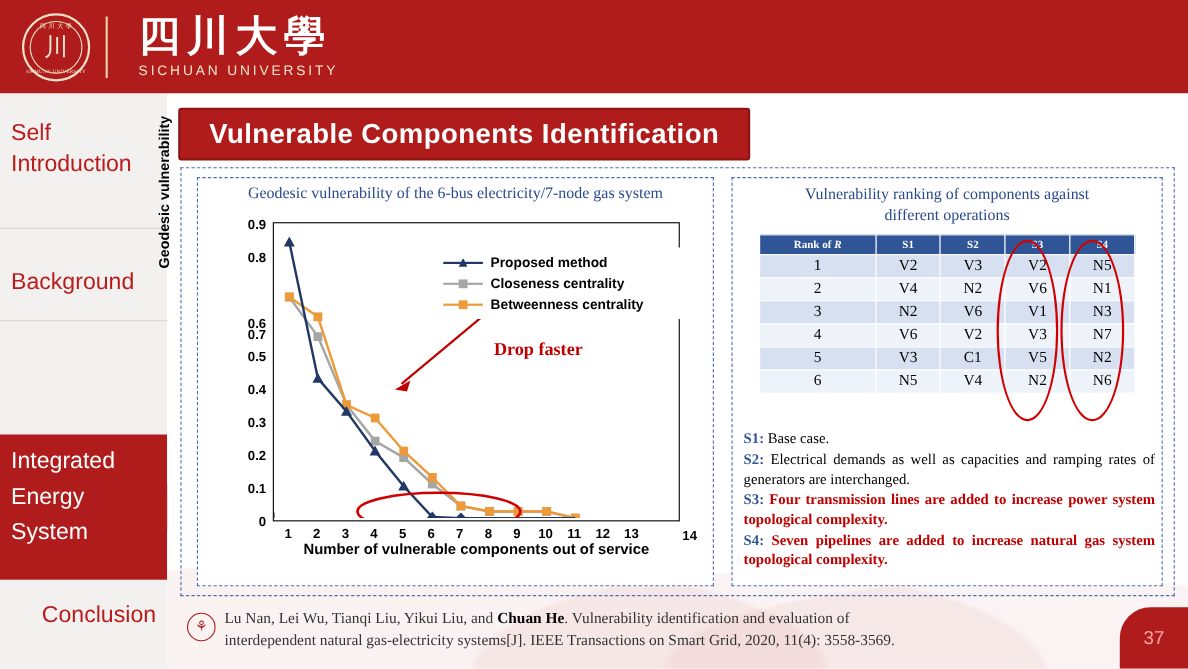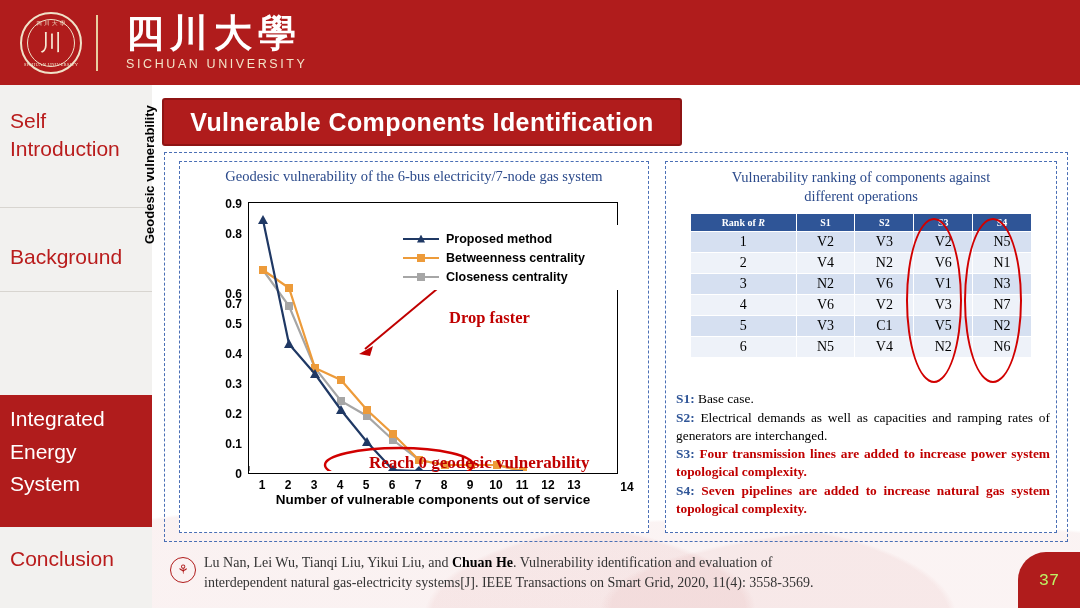--- a/index.html
+++ b/index.html
@@ -221,22 +221,22 @@
     font-size:14px; color:#333; line-height:1.45;
     font-family:"Liberation Serif", serif;
   }
   .ref b { color:#000; }
 
   .page-badge {
     position:absolute; right:0; bottom:0; width:62px; height:56px;
     background:#b01c1c;
     border-top-left-radius:28px;
     display:flex; align-items:center; justify-content:center;
-    color:#bef264; font-size:17px;
-    font-family:Liberation Mono, monospace;
+    color:#fca5a5; font-size:17px;
+    font-family:Liberation Sans, sans-serif;
   }
 </style>
 </head>
 <body>
 
 <div class="header">
   <div class="logo-seal">
     <div class="inner-ring"></div>
     <div class="seal-top">四 川 大 學</div>
     <div class="glyph">川</div>
@@ -264,21 +264,21 @@
 
   <div class="nav-active">
     <div class="txt">
       <span class="l">Integrated</span>
       <span class="l">Energy</span>
       <span class="l">System</span>
     </div>
   </div>
   <div class="nav-arrow"></div>
 
-  <div class="nav-item" style="top:460px;">
+  <div class="nav-item" style="top:460px;margin-left:28px;">
     <span class="l">Conclusion</span>
   </div>
 </div>
 
 <div class="slide">
   <div class="watermark"></div>
 
   <div class="title-banner">
     <span>Vulnerable Components Identification</span>
   </div>
@@ -360,37 +360,36 @@
           <div class="legend">
             <div class="legend-row">
               <span class="swatch">
                 <span class="line" style="background:#1f3864"></span>
                 <span class="mk" style="background:#1f3864; clip-path:polygon(50% 0,100% 100%,0 100%)"></span>
               </span>
               <span class="lbl">Proposed method</span>
             </div>
             <div class="legend-row">
               <span class="swatch">
+                <span class="line" style="background:#a6a6a6"></span>
+                <span class="mk" style="background:#a6a6a6"></span>
+              </span>
+              <span class="lbl">Closeness centrality</span>
+            </div>
+            <div class="legend-row">
+              <span class="swatch">
                 <span class="line" style="background:#ed9b3a"></span>
                 <span class="mk" style="background:#ed9b3a"></span>
               </span>
               <span class="lbl">Betweenness centrality</span>
             </div>
-            <div class="legend-row">
-              <span class="swatch">
-                <span class="line" style="background:#a6a6a6"></span>
-                <span class="mk" style="background:#a6a6a6"></span>
-              </span>
-              <span class="lbl">Closeness centrality</span>
-            </div>
           </div>
 
           
           <div class="annot annot-drop">Drop faster</div>
-          <div class="annot annot-reach">Reach 0 geodesic vulnerability</div>
         </div>
 
         <div class="xtick" style="left:65px;  top:286px;">1</div>
         <div class="xtick" style="left:91px;  top:286px;">2</div>
         <div class="xtick" style="left:117px; top:286px;">3</div>
         <div class="xtick" style="left:143px; top:286px;">4</div>
         <div class="xtick" style="left:169px; top:286px;">5</div>
         <div class="xtick" style="left:195px; top:286px;">6</div>
         <div class="xtick" style="left:221px; top:286px;">7</div>
         <div class="xtick" style="left:247px; top:286px;">8</div>

